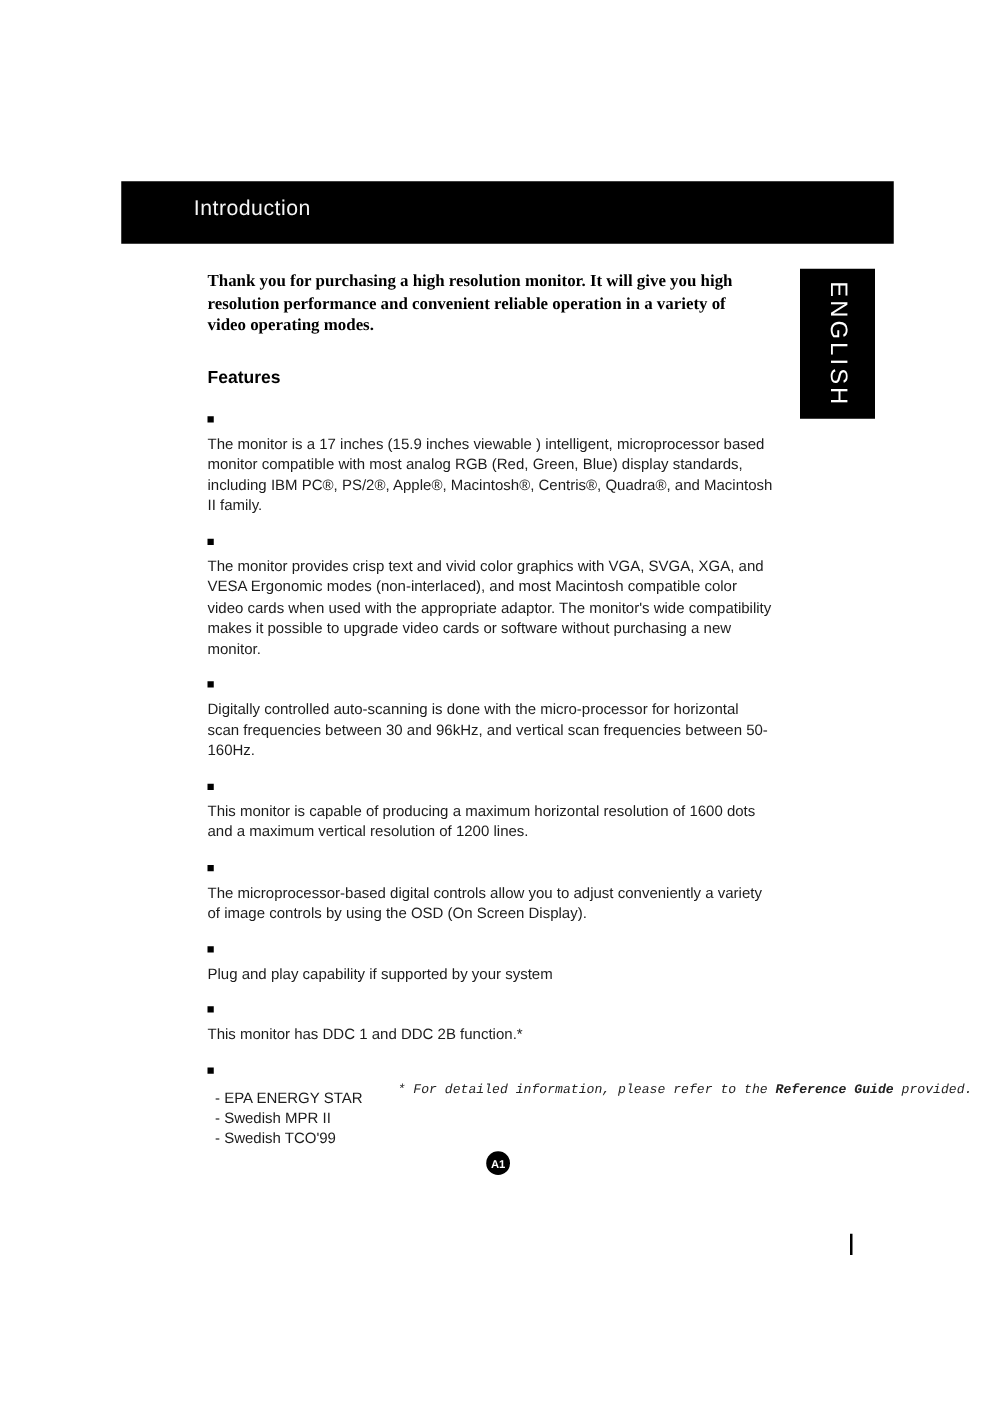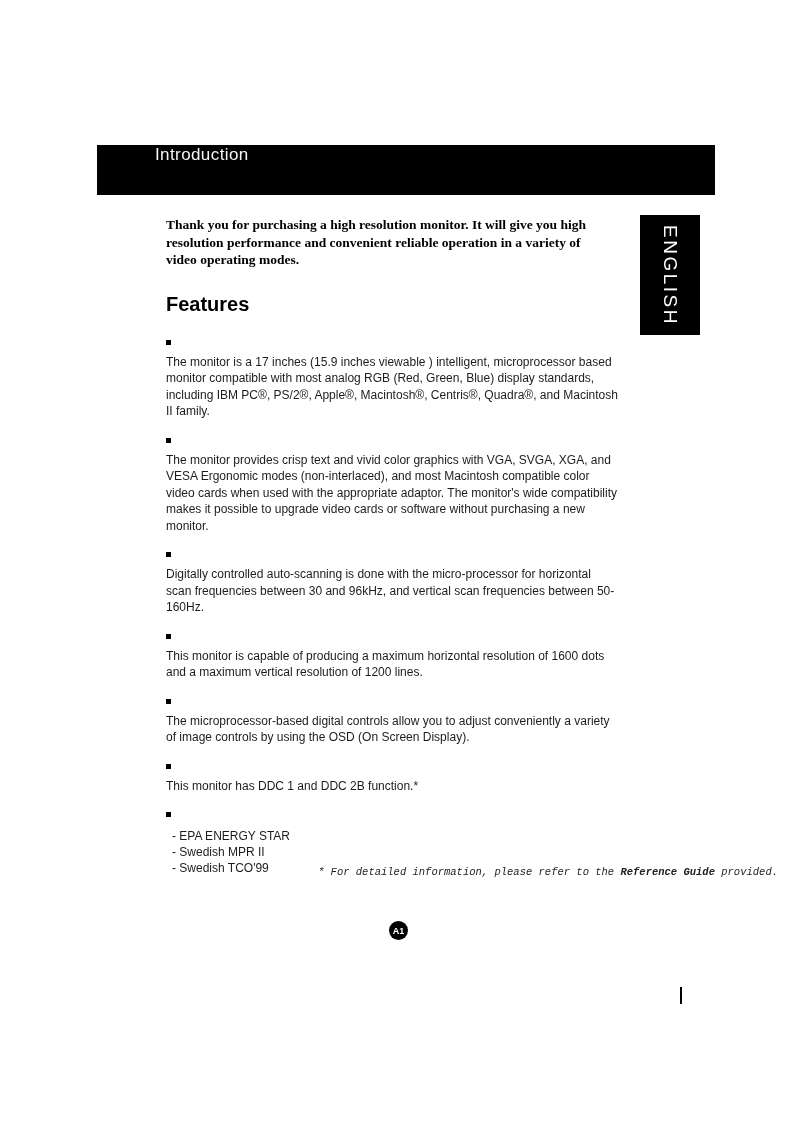--- a/index.html
+++ b/index.html
@@ -18,21 +18,21 @@
 
   
   .header-bar {
     position: absolute;
     left: 97px;
     top: 145px;
     width: 618px;
     height: 50px;
     background: #000000;
     display: flex;
-    align-items: flex-start;
+    align-items: center;
     padding: 0 0 7px 58px;
   }
   .header-title {
     color: #f5f5f5;
     font-size: 17px;
     letter-spacing: 0.4px;
     font-family: "Liberation Sans", sans-serif;
   }
 
   
@@ -65,21 +65,21 @@
   .intro {
     font-family: "Liberation Serif", serif;
     font-weight: bold;
     font-size: 13.5px;
     line-height: 17.5px;
     width: 428px;
     color: #000000;
   }
   .features-heading {
     margin-top: 24px;
-    font-size: 20px;
+    font-size: 14px;
     font-weight: bold;
     color: #000000;
     font-family: "Liberation Sans", sans-serif;
   }
   .features-list {
     list-style: none;
     margin-top: 18px;
   }
   .feature-item {
     display: flex;
@@ -179,20 +179,24 @@
         <span class="bullet"></span>
         <span class="item-text">Digitally controlled auto-scanning is done with the micro-processor for horizontal scan frequencies between 30 and 96kHz, and vertical scan frequencies between 50-160Hz.</span>
       </li>
       <li class="feature-item">
         <span class="bullet"></span>
         <span class="item-text">This monitor is capable of producing a maximum horizontal resolution of 1600 dots and a maximum vertical resolution of 1200 lines.</span>
       </li>
       <li class="feature-item">
         <span class="bullet"></span>
         <span class="item-text">The microprocessor-based digital controls allow you to adjust conveniently a variety of image controls by using the OSD (On Screen Display).</span>
+      </li>
+      <li class="feature-item">
+        <span class="bullet"></span>
+        <span class="item-text">Plug and play capability if supported by your system</span>
       </li>
       <li class="feature-item">
         <span class="bullet"></span>
         <span class="item-text">This monitor has DDC 1 and DDC 2B function.*</span>
       </li>
       <li class="feature-item">
         <span class="bullet"></span>
         <span class="item-text">
           <span class="subitems">
             <span class="subitem">- EPA ENERGY STAR</span>

